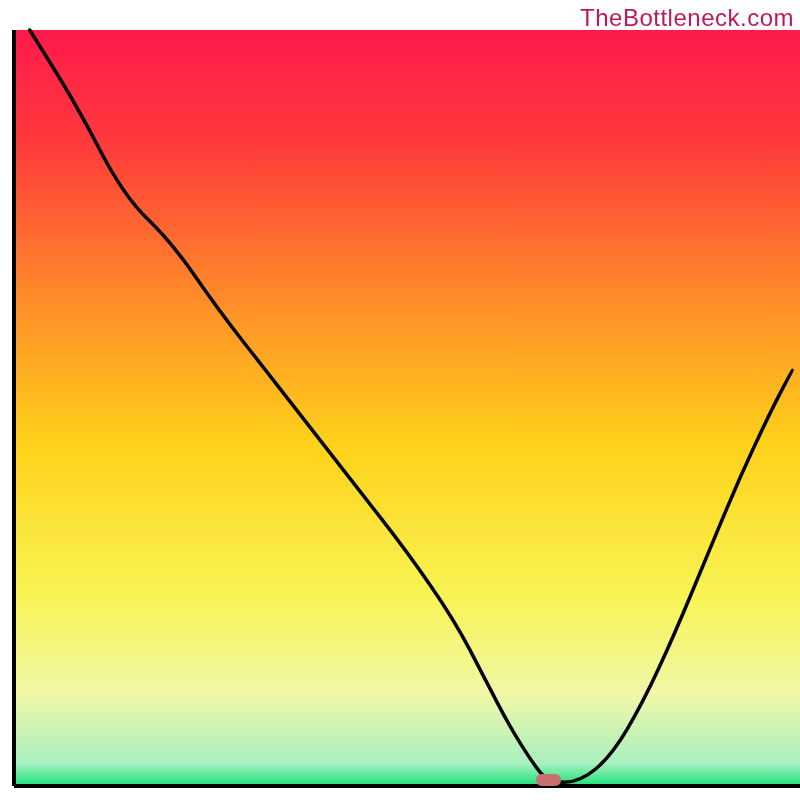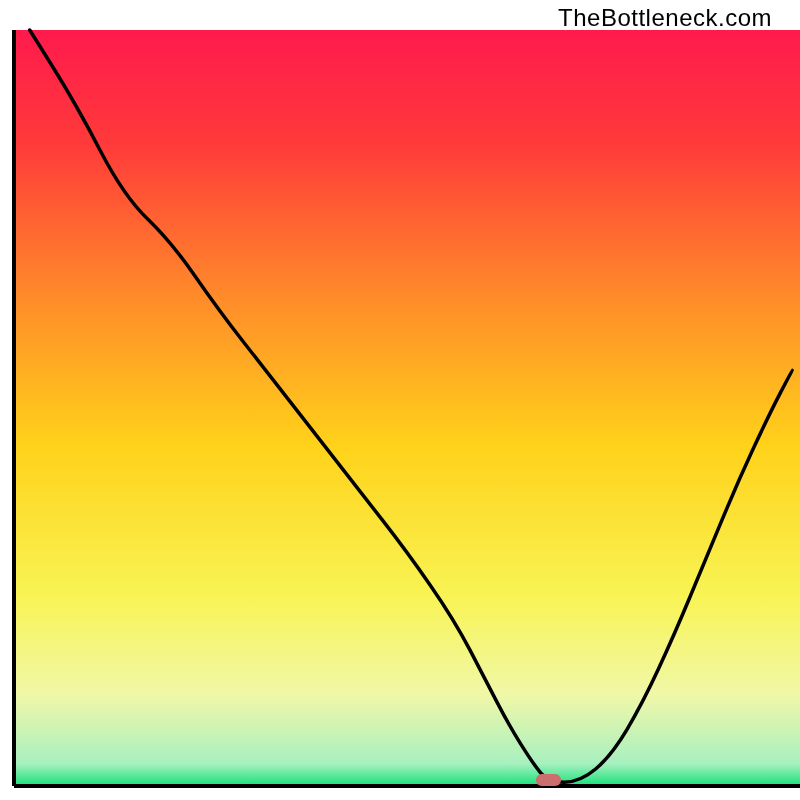--- a/index.html
+++ b/index.html
@@ -11,22 +11,22 @@
     font-family: Arial, Helvetica, sans-serif;
   }
   .frame {
     position: relative;
     width: 800px;
     height: 800px;
   }
   .watermark {
     position: absolute;
     top: 4px;
-    right: 28px;
-    color: #000000;
+    right: 6px;
+    color: #be185d;
     font-size: 24px;
     font-weight: 500;
     letter-spacing: 0.5px;
   }
   svg {
     display: block;
   }
 </style>
 </head>
 <body>

